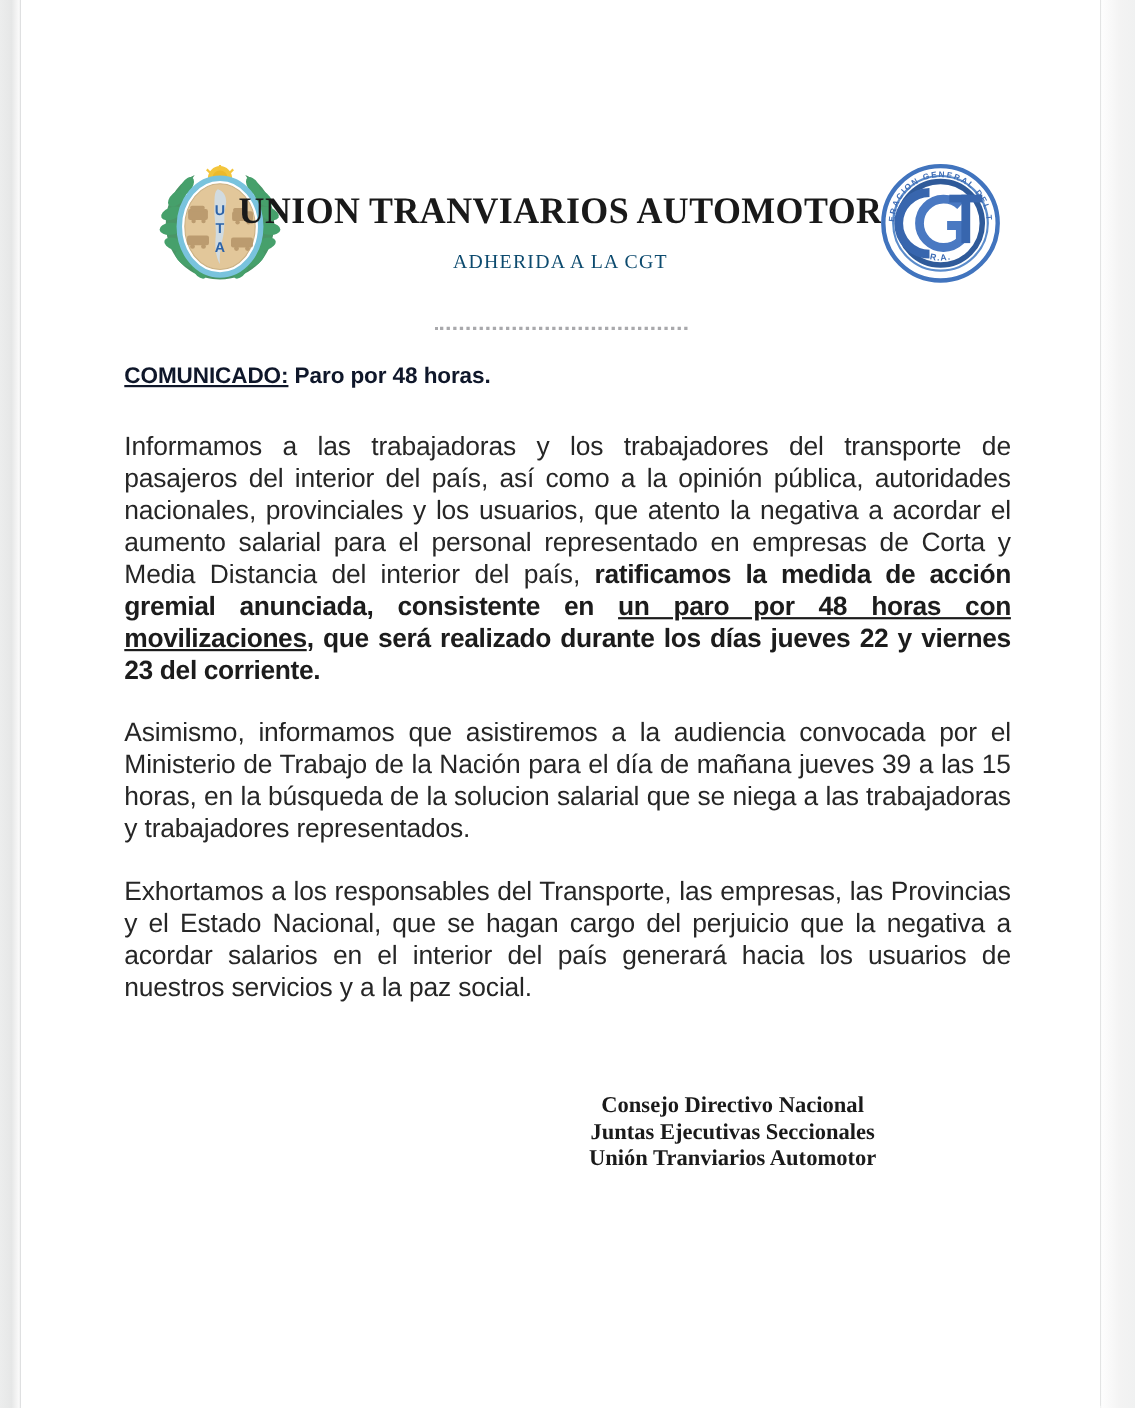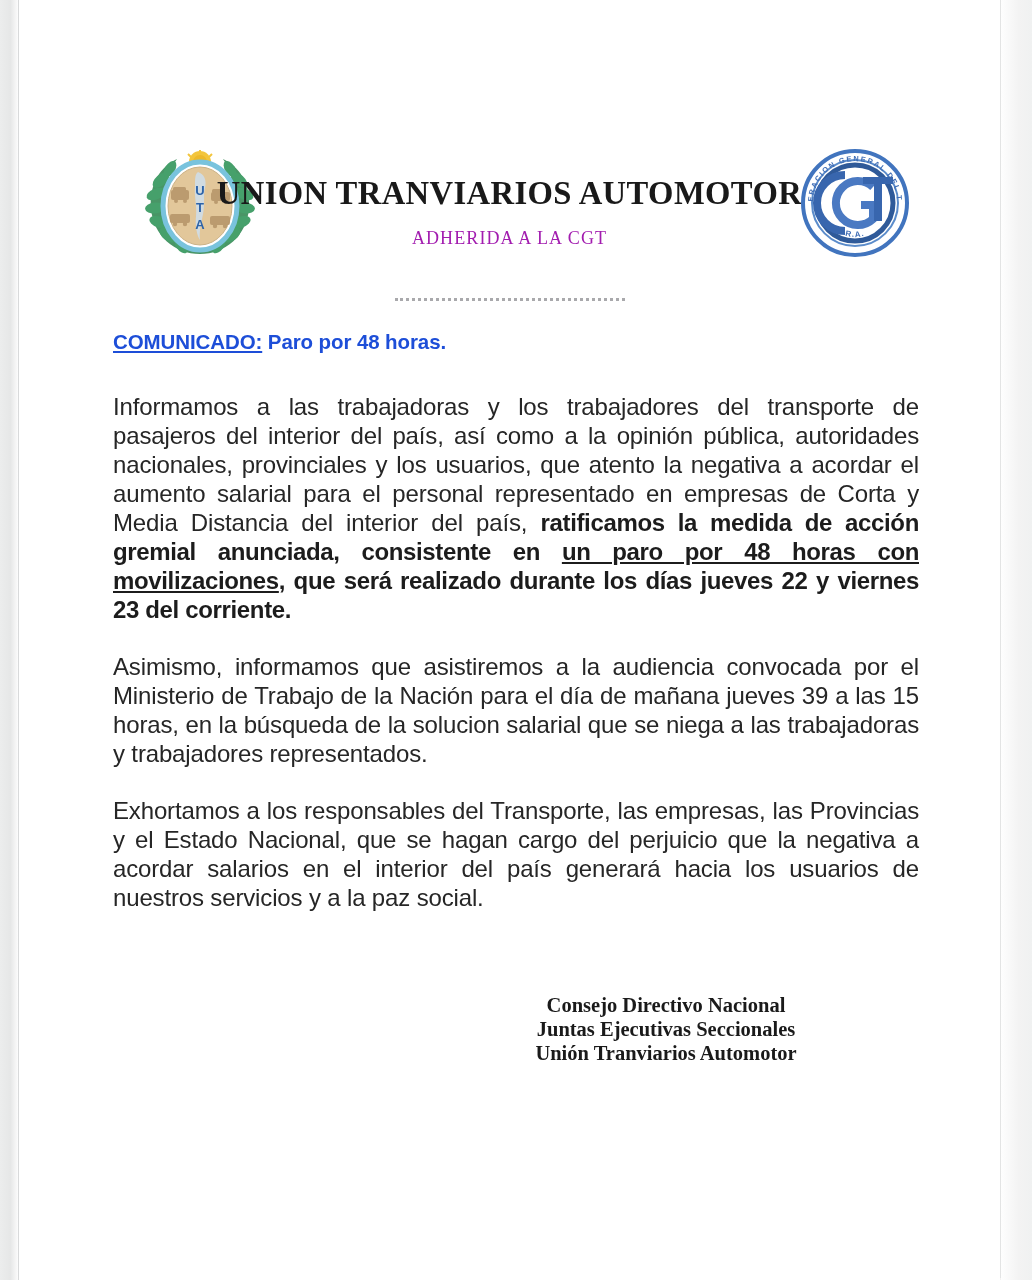--- a/index.html
+++ b/index.html
@@ -97,21 +97,21 @@
   }
   .org-sub {
     position: absolute;
     left: 0;
     right: 0;
     top: 84px;
     text-align: center;
     font-family: "Liberation Serif", serif;
     font-size: 18px;
     letter-spacing: 1.1px;
-    color: #a21caf;
+    color: #0c4a6e;
   }
   .rule-dotted {
     position: absolute;
     left: 0;
     right: 0;
     top: 143px;
     text-align: center;
   }
   .rule-dotted span {
     display: inline-block;
@@ -125,21 +125,21 @@
     position: absolute;
     left: 94px;
     top: 330px;
     width: 806px;
     color: #262626;
   }
   .comunicado-line {
     font-size: 20.5px;
     font-weight: bold;
     letter-spacing: -0.1px;
-    color: #1d4ed8;
+    color: #0f172a;
     margin-bottom: 38px;
   }
   .comunicado-line .u {
     text-decoration: underline;
     text-underline-offset: 2px;
   }
 
   p.para {
     margin: 0 0 28px 0;
     font-size: 24px;

